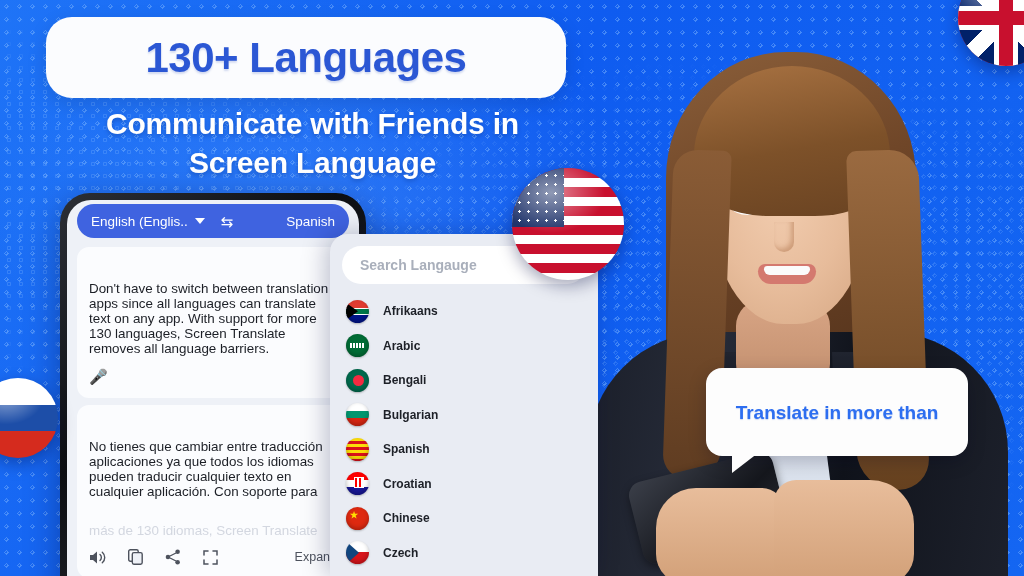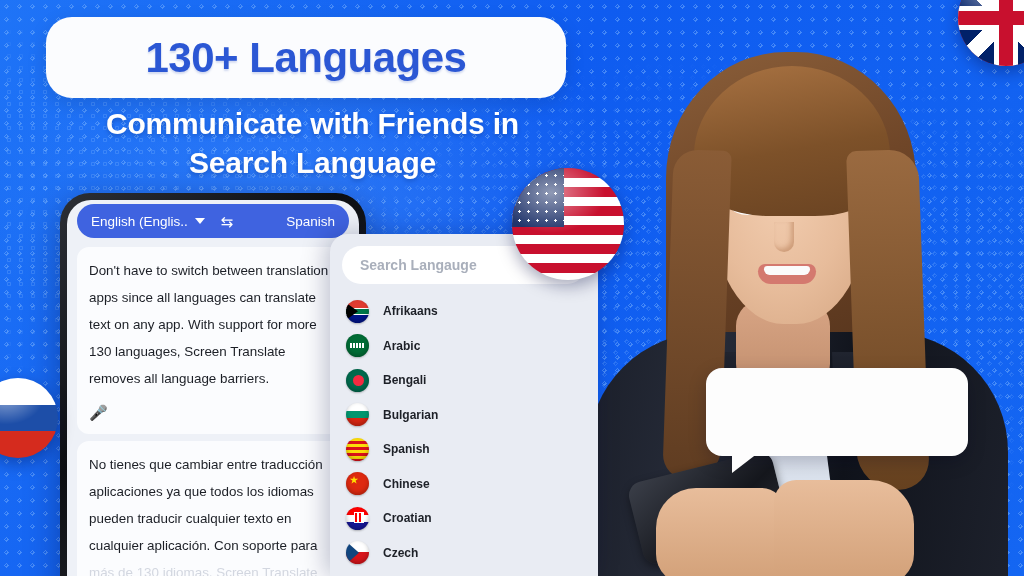--- a/index.html
+++ b/index.html
@@ -276,21 +276,21 @@
   .swap { margin: 0 14px 0 16px; font-size: 15px; line-height: 1; }
   .langbar .dst { margin-left: auto; }
 
   .card {
     margin: 9px 10px 0 10px;
     background: #fbfcfe;
     border-radius: 12px;
     padding: 10px 12px 8px 12px;
   }
   .card p {
-    font-size: 13.4px; line-height: 27px; color: #1c1f26;
+    font-size: 13.4px; line-height: 15px; color: #1c1f26; margin-top: 24px;
   }
   .card.faded p.tail { color: #d3d7e0; }
   .cardrow {
     display: flex; align-items: center;
     margin-top: 8px; height: 26px;
   }
   .mic { font-size: 15px; color: #5d6370; }
   .tbtn {
     margin-left: auto;
     background: #3f63e0; color: #fff;
@@ -445,21 +445,21 @@
     </div>
     <div class="handL"></div>
     <div class="handR"></div>
   </div>
 
   <div class="headline-card">
     <div class="t">130+ Languages</div>
   </div>
   <div class="subhead">
     <div>Communicate with Friends in</div>
-    <div>Search Language</div>
+    <div>Screen Language</div>
   </div>
 
   <div class="phone">
     <div class="screen">
 
 
       <div class="langbar">
         <span class="src">
           <span>English (Englis..</span>
           <span class="caret"></span>
@@ -531,26 +531,26 @@
         </div>
         <div class="langrow">
           <span class="flag f-bg"></span>
           <span class="nm">Bulgarian</span>
         </div>
         <div class="langrow">
           <span class="flag f-es"></span>
           <span class="nm">Spanish</span>
         </div>
         <div class="langrow">
+          <span class="flag f-hr"></span>
+          <span class="nm">Croatian</span>
+        </div>
+        <div class="langrow">
           <span class="flag f-cn"></span>
           <span class="nm">Chinese</span>
-        </div>
-        <div class="langrow">
-          <span class="flag f-hr"></span>
-          <span class="nm">Croatian</span>
         </div>
         <div class="langrow">
           <span class="flag f-cz"></span>
           <span class="nm">Czech</span>
         </div>
       </div>
   </div>
 
   <div class="badge badge-us">
     <div class="fl-us">
@@ -560,15 +560,16 @@
   <div class="badge badge-ru">
     <div class="fl-ru"></div>
   </div>
   <div class="badge badge-uk">
     <div class="fl-uk">
         <div class="cross"></div>
       </div>
   </div>
 
   <div class="bubble">
+    <div class="l">Translate in more than</div>
   </div>
 
 </div>
 
 </body></html>

